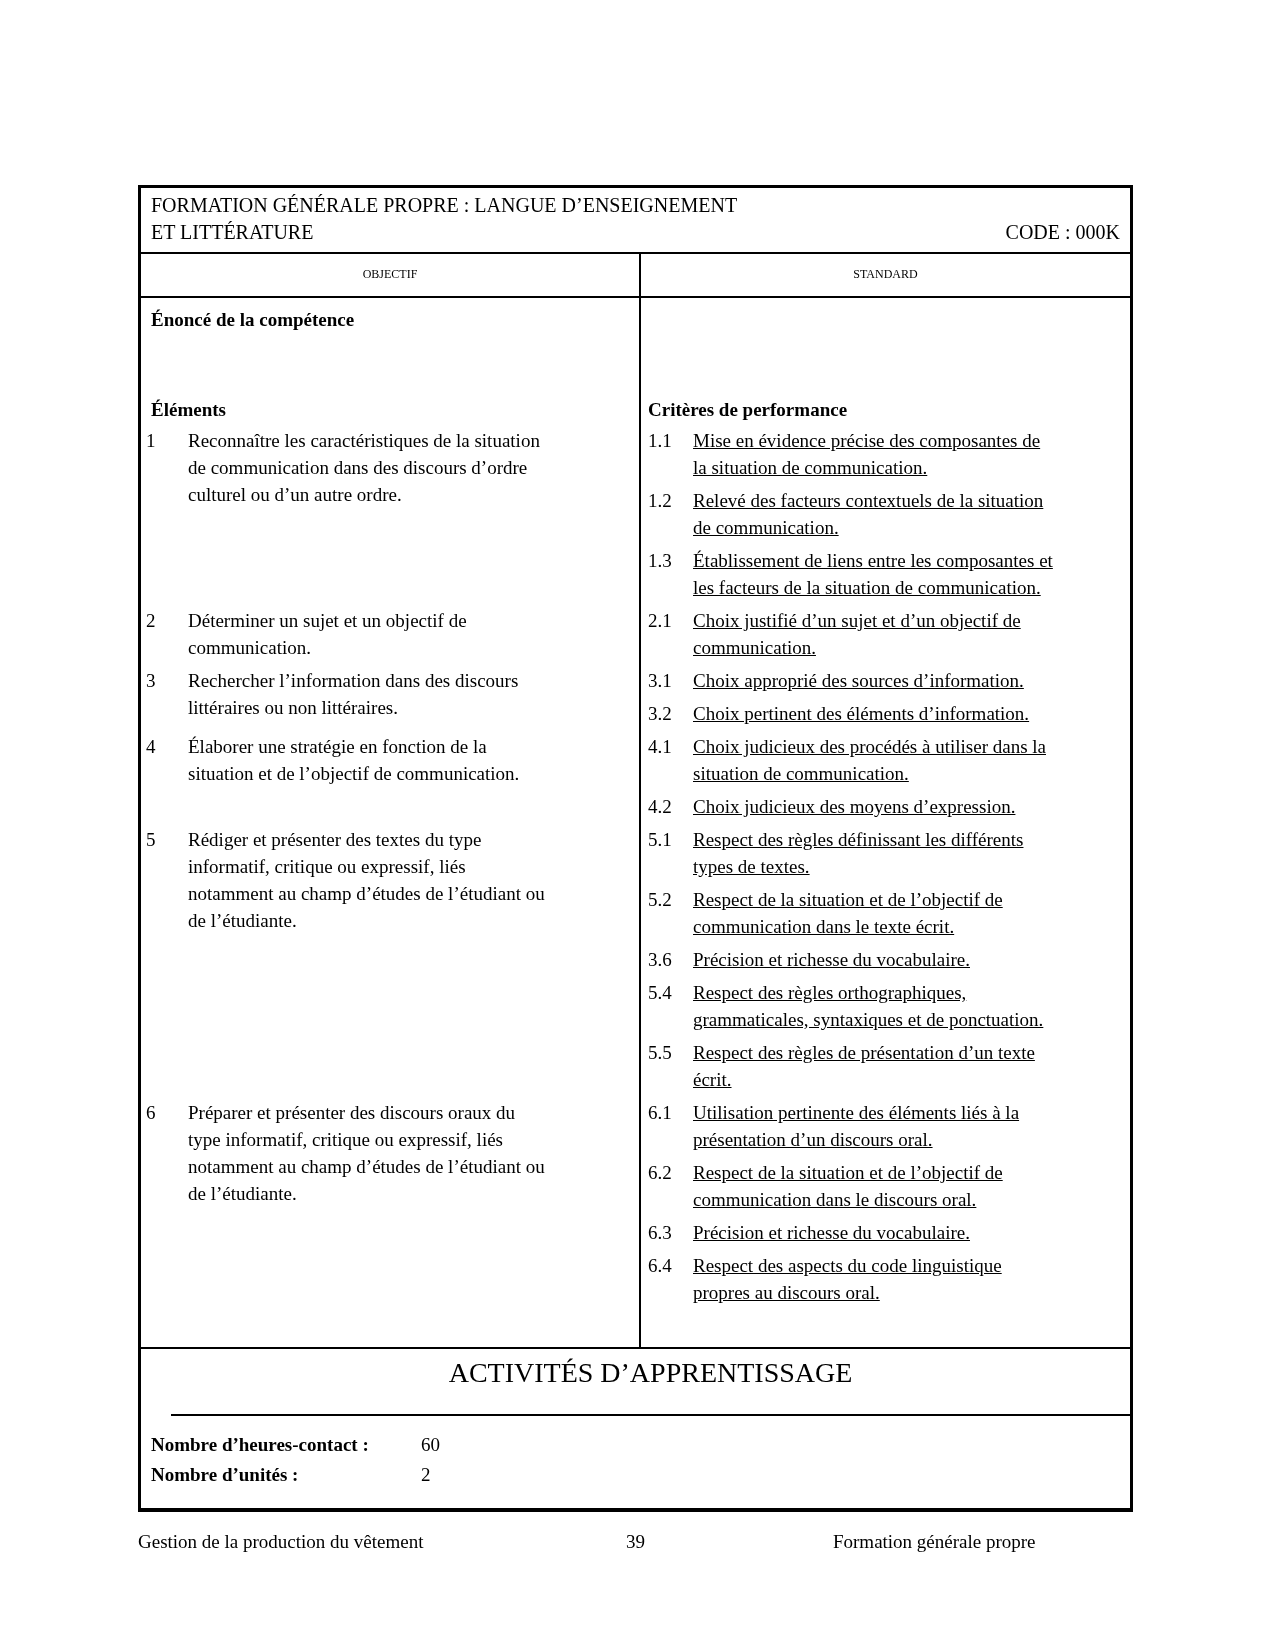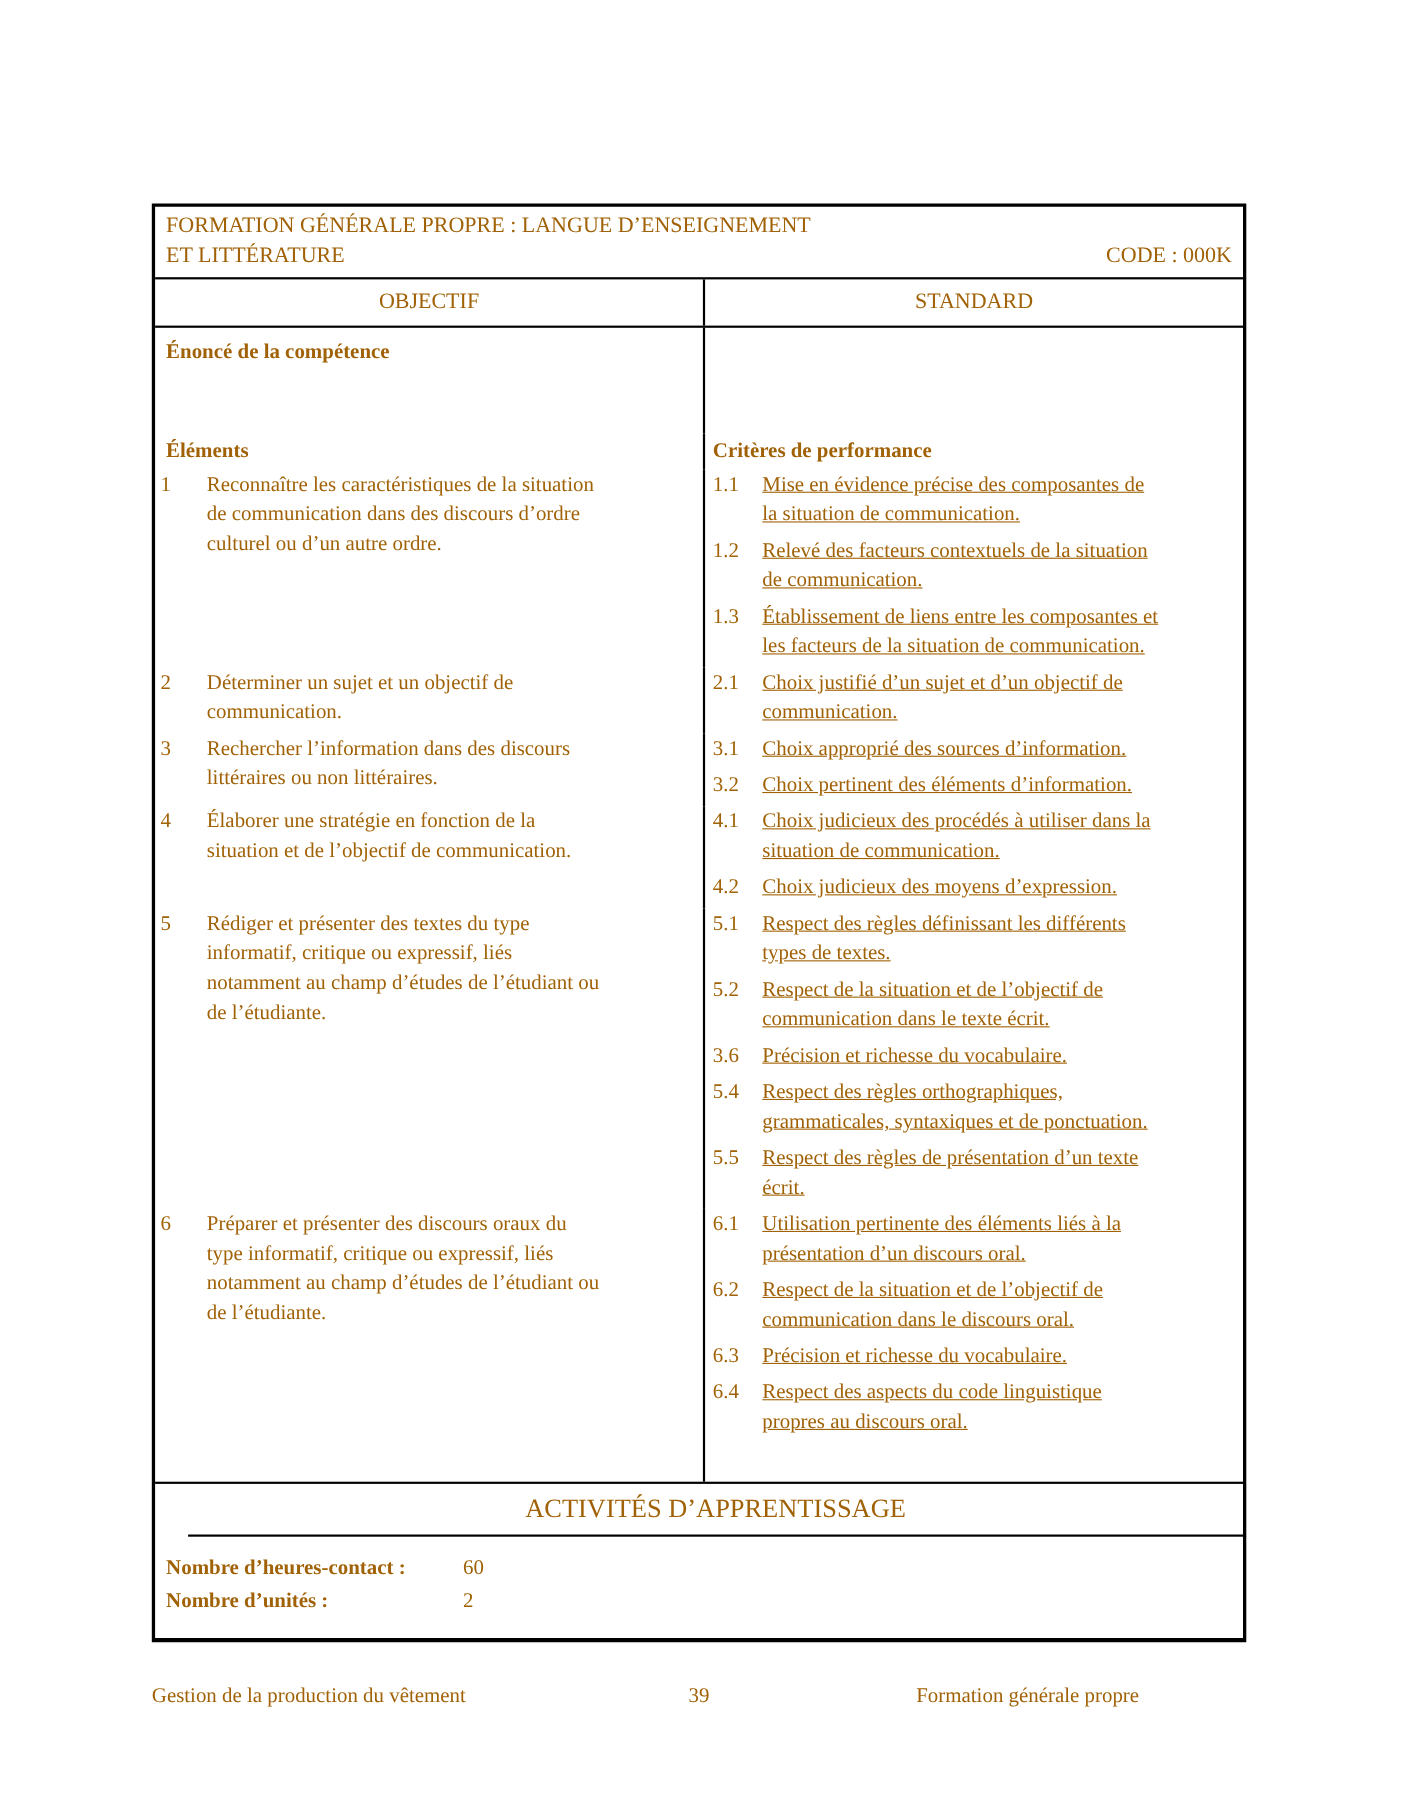--- a/index.html
+++ b/index.html
@@ -1,20 +1,20 @@
 <!DOCTYPE html>
 <html><head>
 <meta charset="utf-8">
 <style>
   html,body{margin:0;padding:0;background:#ffffff;}
   .page{
     position:relative;
     width:1275px;height:1650px;
     background:#ffffff;
-    color:#a16207;
+    color:#000000;
     font-family:"Liberation Serif","DejaVu Serif",serif;
     font-size:19px;
     overflow:hidden;
     border-radius:27px;
   }
   .doc-table{
     position:absolute;left:138px;top:185px;width:995px;
     box-sizing:border-box;
     border:3px solid #000;
     border-bottom-width:4px;
@@ -23,21 +23,21 @@
   
   .title-band{
     border-bottom:2px solid #000;
     padding:4px 10px 6px 10px;
     font-size:20px;line-height:27px;
   }
   .title-line2{display:flex;justify-content:space-between;}
   
   .col-head{display:grid;grid-template-columns:500px 1fr;border-bottom:2px solid #000;}
   .col-head .cell{
-    text-align:center;font-size:20px;line-height:27px;
+    text-align:center;font-size:12px;line-height:27px;
     padding:7px 0 8px 0;box-sizing:border-box;
   }
   .v-div{border-right:2px solid #000;}
   
   .body{display:flex;flex-direction:column;min-height:1049px;border-bottom:2px solid #000;}
   .body-row{display:grid;grid-template-columns:500px 1fr;}
   .body-row:last-child{flex:1;}
   .cell-l{box-sizing:border-box;border-right:2px solid #000;}
   .cell-r{box-sizing:border-box;}
   .intro-row{min-height:96px;}
@@ -50,22 +50,22 @@
   .sec-head.right{padding-left:7px;}
   .element{display:flex;padding-left:5px;margin-bottom:6px;line-height:27px;}
   .element .num{width:42px;flex:none;}
   .element .txt{white-space:pre-wrap;padding-right:6px;}
   .crit{display:flex;padding-left:7px;margin-bottom:6px;line-height:27px;}
   .crit .num{width:45px;flex:none;}
   .crit .txt{white-space:pre-wrap;padding-right:4px;text-decoration:underline;}
   
   .activities{
     border-bottom:2px solid #000;
-    text-align:center;font-size:24px;line-height:27px;
-    padding:10px 0 9px 0;
+    text-align:center;font-size:28px;line-height:27px;
+    padding:10px 0 28px 0;
     margin-left:30px;
   }
   
   .details{padding:14px 10px 18px 10px;}
   .detail-line{display:flex;line-height:30px;}
   .detail-label{font-weight:bold;width:270px;flex:none;}
   
   .footer{
     position:absolute;left:138px;top:1528px;width:995px;
     display:flex;align-items:baseline;line-height:27px;

